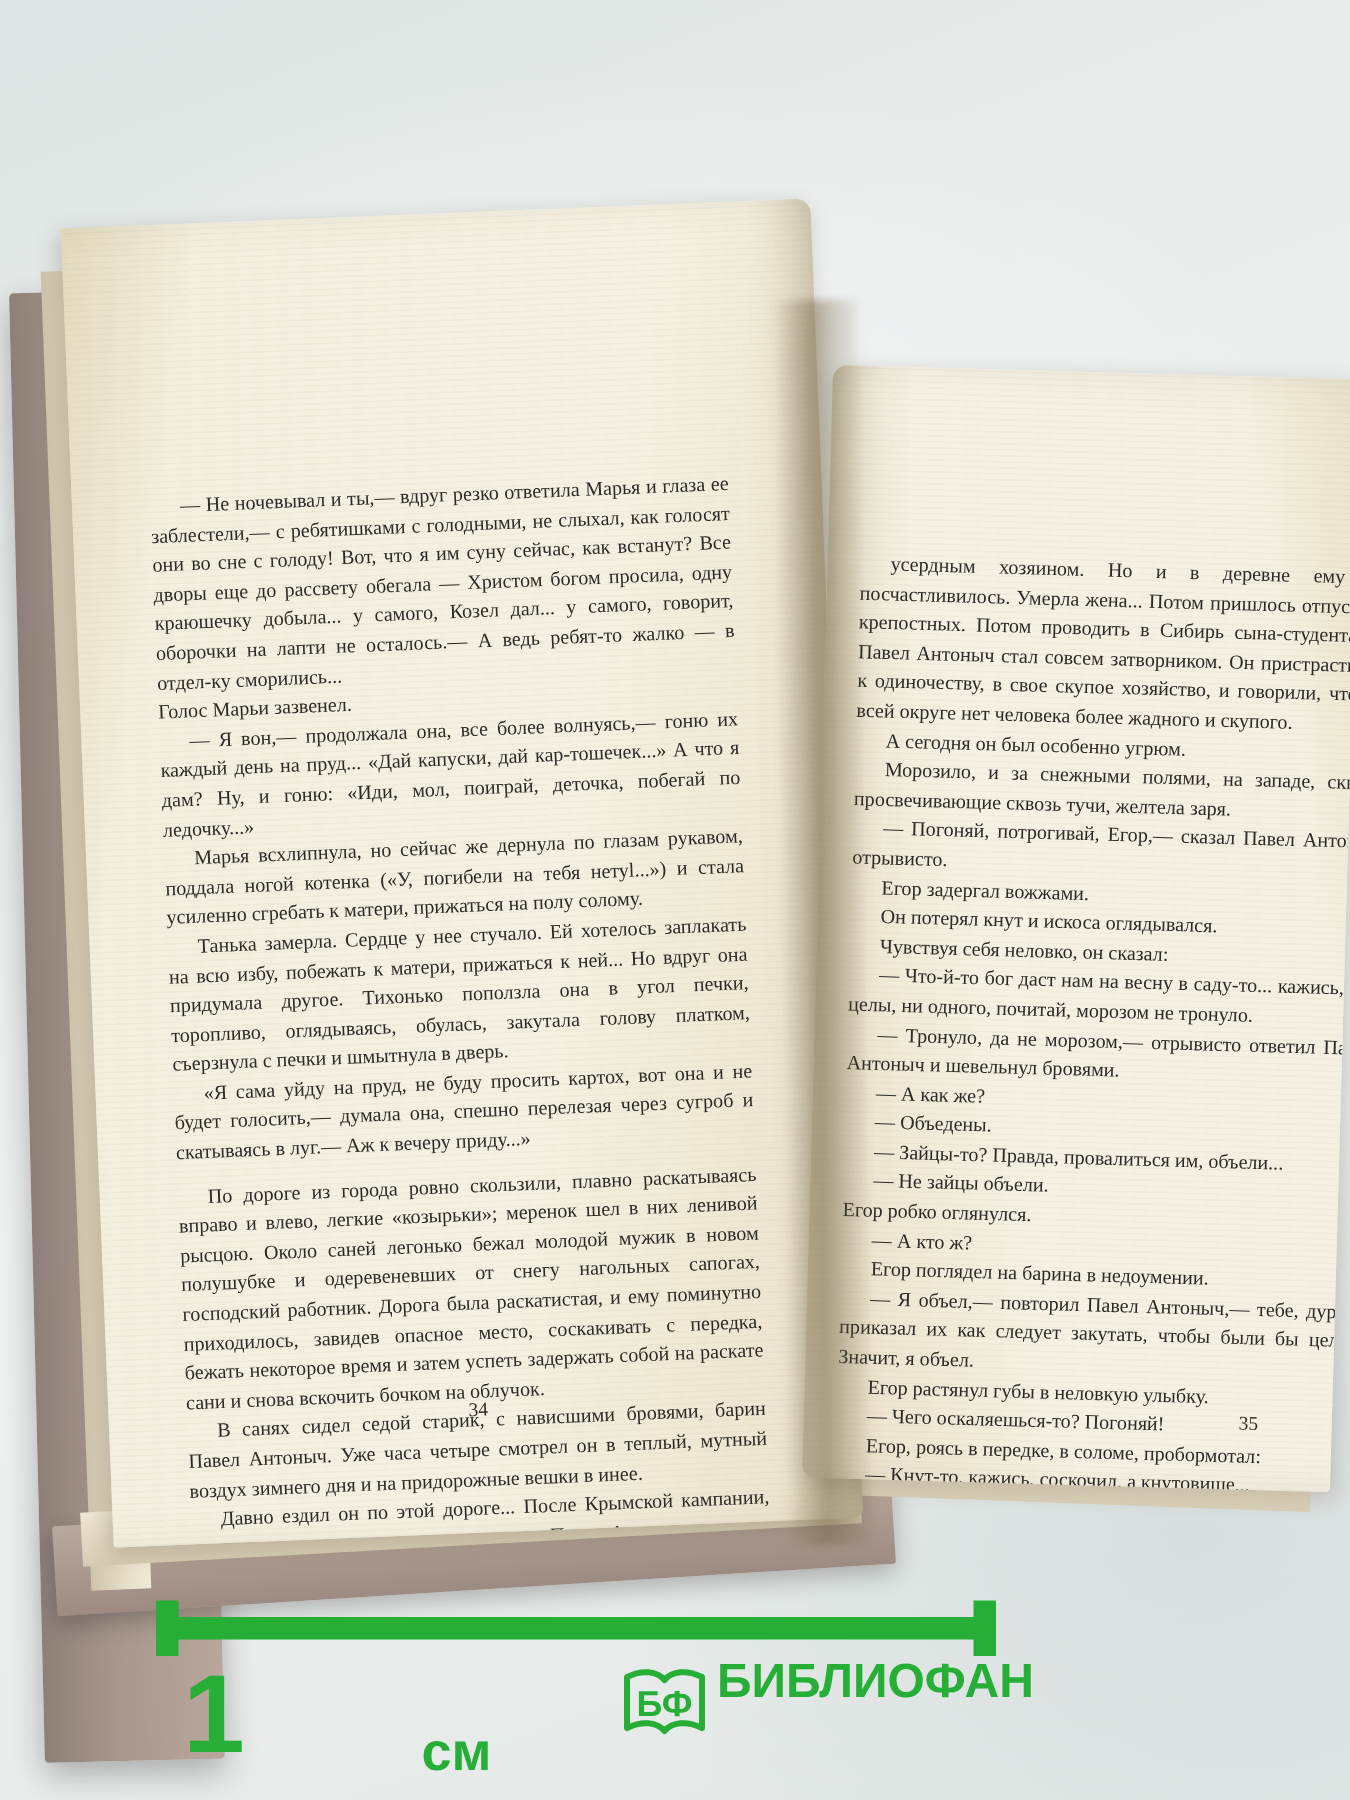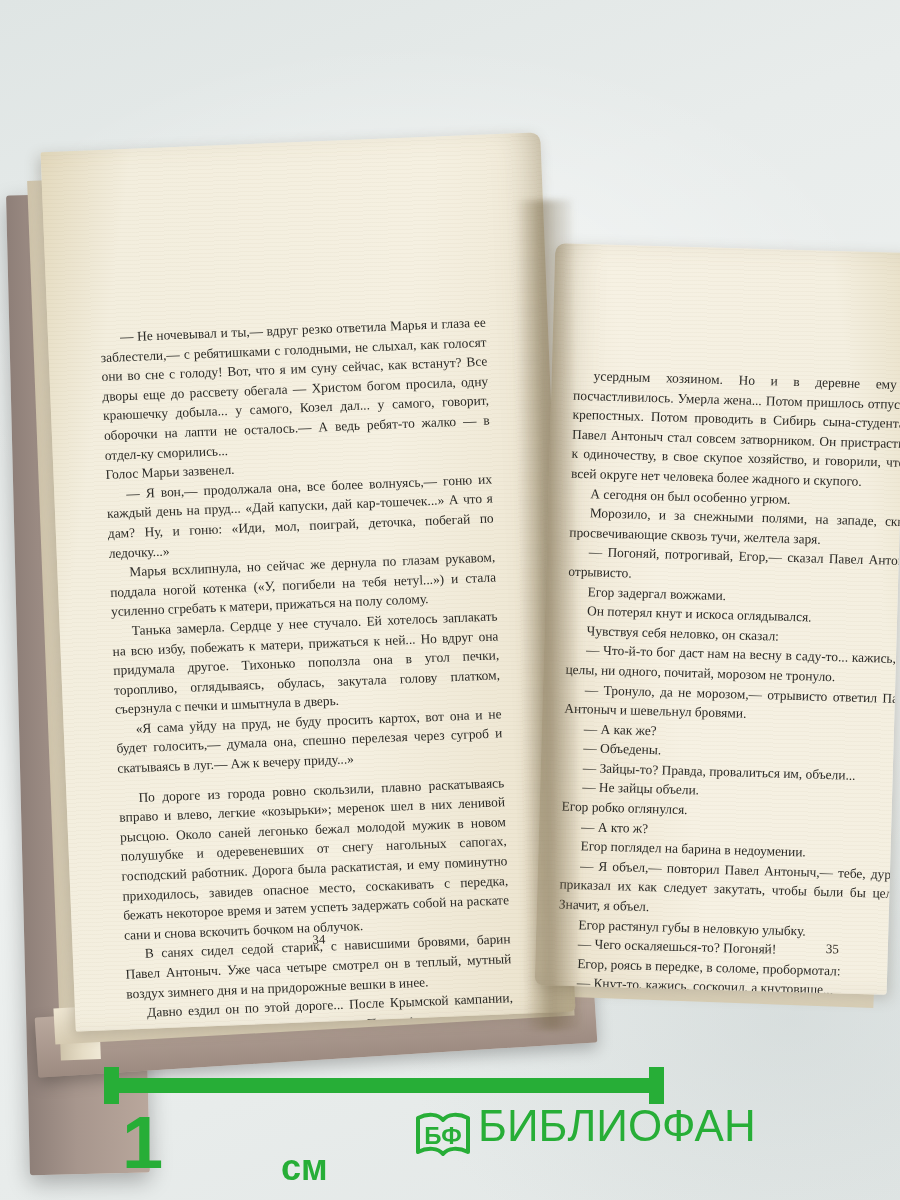--- a/index.html
+++ b/index.html
@@ -248,22 +248,22 @@
     gap: 6px;
   }
   .brand-mark {
     position: relative;
     width: 58px;
     height: 58px;
   }
   .brand-mark svg { display: block; }
   .brand-text {
     font-family: "Liberation Sans", sans-serif;
-    font-weight: normal;
-    font-size: 44px;
+    font-weight: bold;
+    font-size: 32px;
     color: #27ae37;
     letter-spacing: 0px;
     line-height: 1;
   }
 </style>
 </head>
 <body>
 
 <div id="photo">
 

